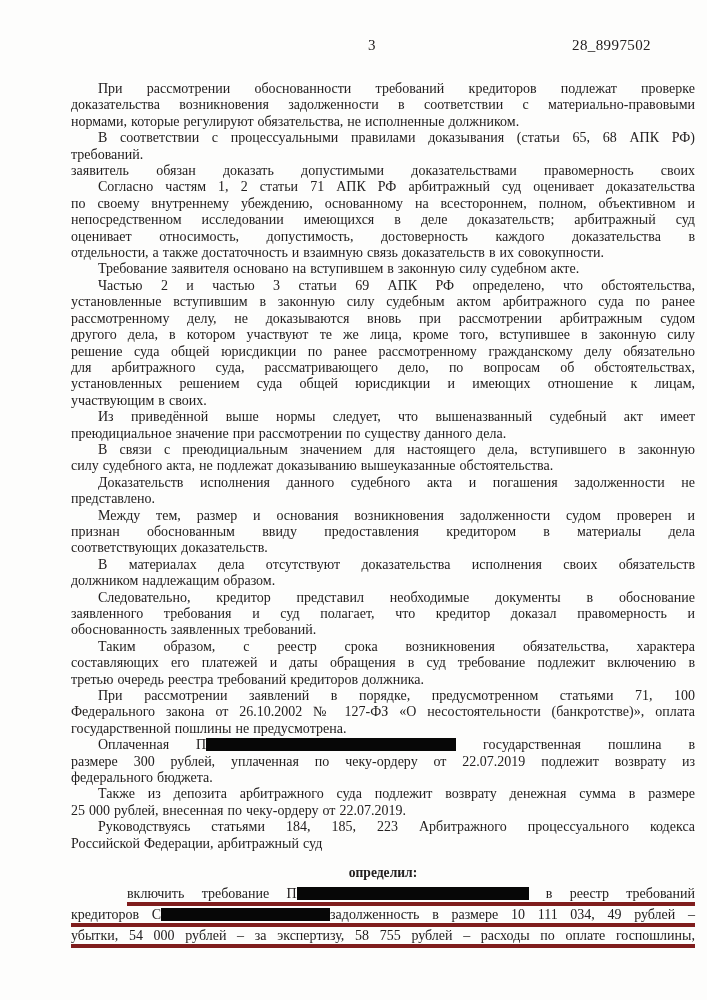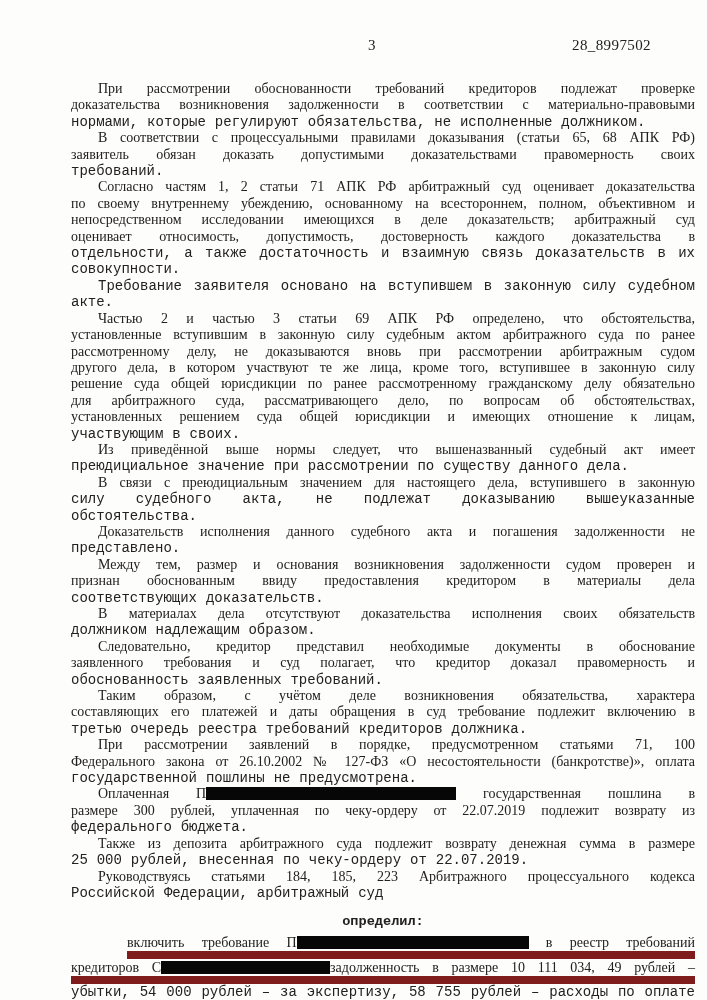--- a/index.html
+++ b/index.html
@@ -40,41 +40,41 @@
   .paragraph { margin: 0; }
   .line {
     font-size: 14px;
     line-height: 16.4px;
     text-align: justify;
     text-align-last: justify;
     white-space: normal;
     word-spacing: 0.5px;
   }
   .line.para-first { text-indent: 27px; }
-  .line.para-end { text-align-last: left; font-family: Liberation Mono, monospace; }
+  .line.para-end { text-align-last: left; }
   
   .bar {
     display: inline-block;
     height: 13px;
     background: #070707;
     vertical-align: -2px;
   }
   
   .paragraph.heading { margin: 13px 0 3px 0; }
   .paragraph.heading .line {
     text-align: left;
     text-align-last: center;
     font-weight: 700;
     font-size: 13.6px;
     text-indent: 0;
   }
   
   .paragraph.ruling .line {
     line-height: 17.2px;
-    border-bottom: 8px solid #7f1d1d;
+    border-bottom: 4px solid #7f1d1d;
     text-align-last: justify;
   }
   .paragraph.ruling .line.para-first {
     text-indent: 0;
     margin-left: 56px;
   }
   .paragraph.ruling .line.para-end { text-align-last: justify; }
 </style>
 </head>
 <body>
@@ -83,22 +83,22 @@
   <div class="page-header-number">3</div>
   <div class="page-header-code">28_8997502</div>
   <div class="doc-body">
       <div class="paragraph body">
         <div class="line para-first">При рассмотрении обоснованности требований кредиторов подлежат проверке</div>
         <div class="line">доказательства возникновения задолженности в соответствии с материально-правовыми</div>
         <div class="line para-end">нормами, которые регулируют обязательства, не исполненные должником.</div>
       </div>
       <div class="paragraph body">
         <div class="line para-first">В соответствии с процессуальными правилами доказывания (статьи 65, 68 АПК РФ)</div>
+        <div class="line para-end">требований.</div>
         <div class="line">заявитель обязан доказать допустимыми доказательствами правомерность своих</div>
-        <div class="line para-end">требований.</div>
       </div>
       <div class="paragraph body">
         <div class="line para-first">Согласно частям 1, 2 статьи 71 АПК РФ арбитражный суд оценивает доказательства</div>
         <div class="line">по своему внутреннему убеждению, основанному на всестороннем, полном, объективном и</div>
         <div class="line">непосредственном исследовании имеющихся в деле доказательств; арбитражный суд</div>
         <div class="line">оценивает относимость, допустимость, достоверность каждого доказательства в</div>
         <div class="line para-end">отдельности, а также достаточность и взаимную связь доказательств в их совокупности.</div>
       </div>
       <div class="paragraph body">
         <div class="line para-first para-end">Требование заявителя основано на вступившем в законную силу судебном акте.</div>
@@ -133,21 +133,21 @@
       <div class="paragraph body">
         <div class="line para-first">В материалах дела отсутствуют доказательства исполнения своих обязательств</div>
         <div class="line para-end">должником надлежащим образом.</div>
       </div>
       <div class="paragraph body">
         <div class="line para-first">Следовательно, кредитор представил необходимые документы в обоснование</div>
         <div class="line">заявленного требования и суд полагает, что кредитор доказал правомерность и</div>
         <div class="line para-end">обоснованность заявленных требований.</div>
       </div>
       <div class="paragraph body">
-        <div class="line para-first">Таким образом, с учётом деле возникновения обязательства, характера</div>
+        <div class="line para-first">Таким образом, с реестр срока возникновения обязательства, характера</div>
         <div class="line">составляющих его платежей и даты обращения в суд требование подлежит включению в</div>
         <div class="line para-end">третью очередь реестра требований кредиторов должника.</div>
       </div>
       <div class="paragraph body">
         <div class="line para-first">При рассмотрении заявлений в порядке, предусмотренном статьями 71, 100</div>
         <div class="line">Федерального закона от 26.10.2002 № 127-ФЗ «О несостоятельности (банкротстве)», оплата</div>
         <div class="line para-end">государственной пошлины не предусмотрена.</div>
       </div>
       <div class="paragraph body">
         <div class="line para-first"><span>Оплаченная П</span><span class="bar" style="width: 250px; background: rgb(7, 7, 7);"></span><span> государственная пошлина в</span></div>

